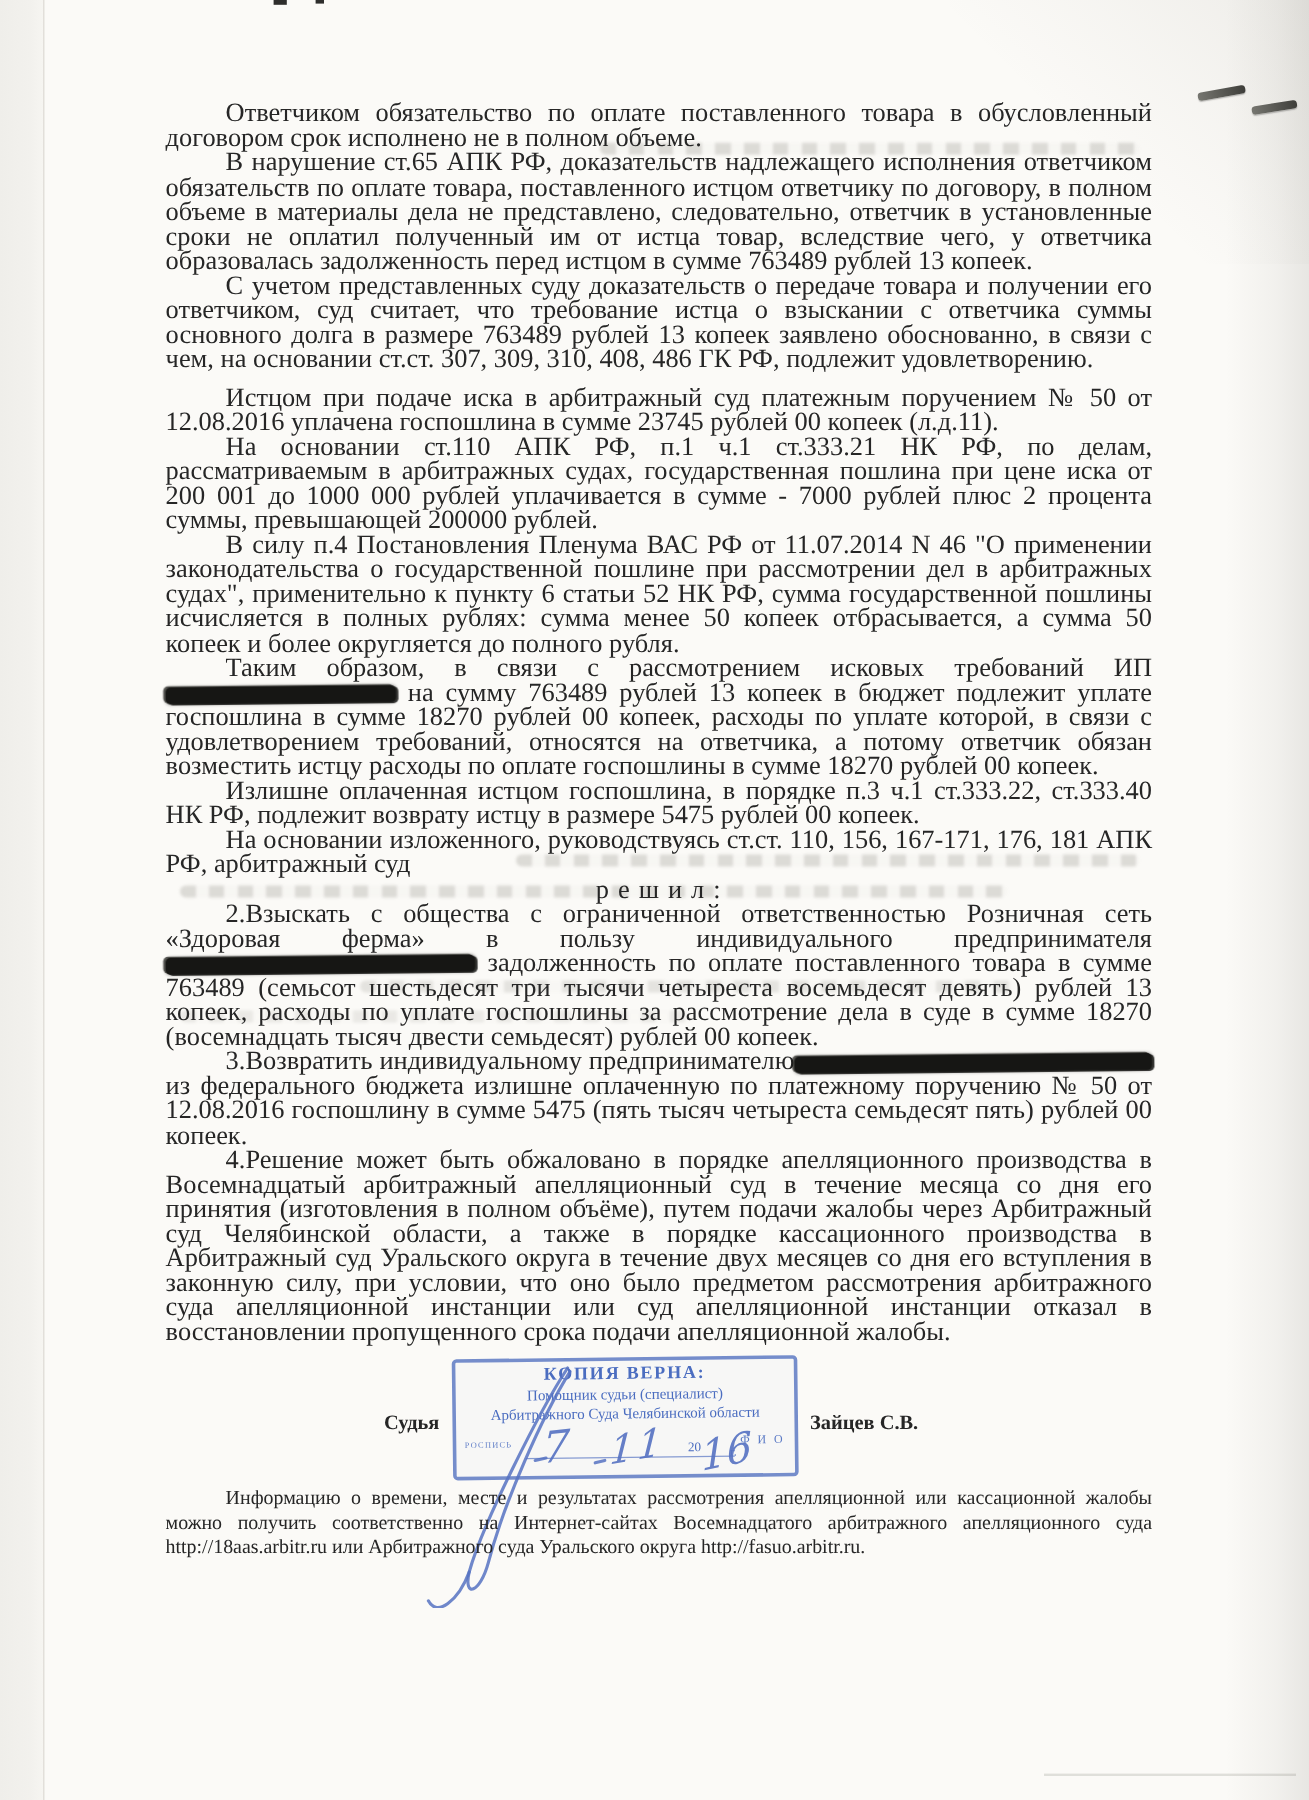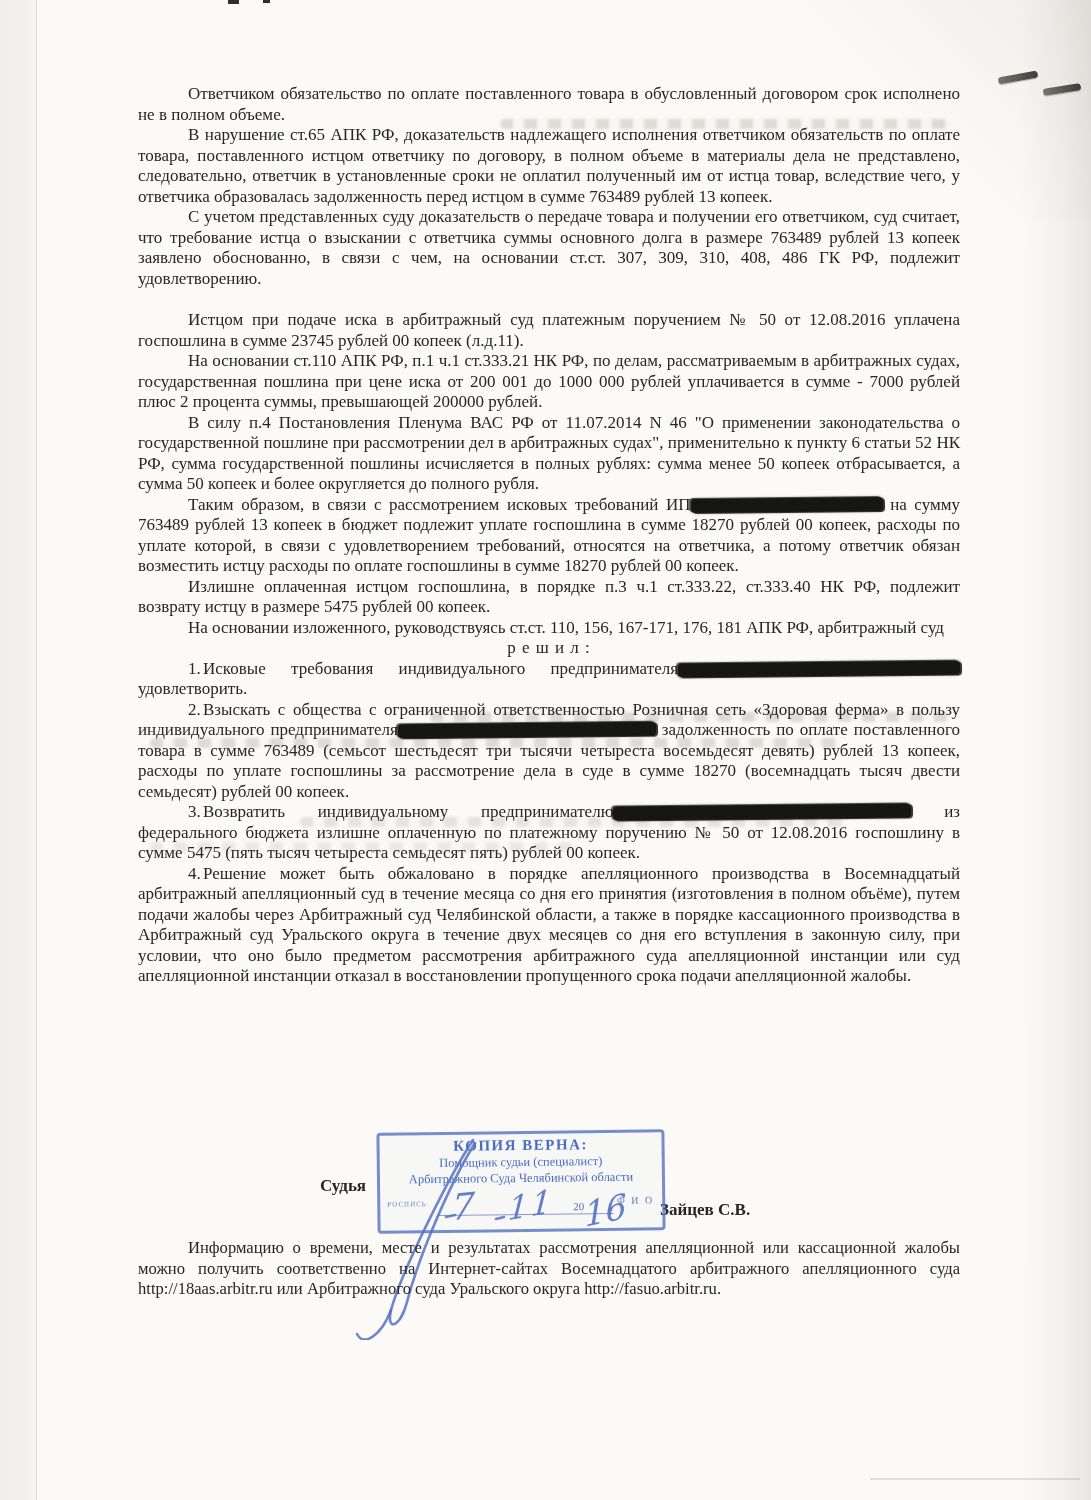--- a/index.html
+++ b/index.html
@@ -29,34 +29,34 @@
   
   .ghost{position:absolute;height:10px;border-radius:5px;filter:blur(1.4px);opacity:.55;
     background:repeating-linear-gradient(90deg,rgba(125,123,114,0.45) 0 13px,rgba(125,123,114,0.05) 13px 24px);}
   .ghost-1{left:500px;top:119px;width:450px;}
   .ghost-2{left:430px;top:712px;width:520px;}
   .ghost-3{left:150px;top:738px;width:690px;}
   .ghost-4{left:300px;top:817px;width:545px;opacity:.4;}
   .ghost-5{left:150px;top:842px;width:430px;opacity:.3;}
   
   .doc{position:absolute;left:138px;top:84px;width:822px;
-    font-size:17px;line-height:20.5px;text-align:justify;}
+    font-size:22px;line-height:20.5px;text-align:justify;}
   .doc p{margin:0;text-indent:50px;}
-  .doc p.gap-before{margin-top:21px;}
+  .doc p.gap-before{margin-top:11px;}
   .heading{text-align:center;font-weight:normal;letter-spacing:1px;
     margin:22px 0 16px 0;text-indent:0 !important;}
   p.li{text-indent:25px;}
   .num{display:inline-block;min-width:40px;}
   .redaction{display:inline-block;height:14px;border-radius:4px;background:#161614;
     vertical-align:-2px;transform:rotate(-0.6deg);filter:blur(0.5px);
     box-shadow:2px 1px 0 rgba(25,25,22,0.85),-2px -1px 0 rgba(25,25,22,0.7),0 0 3px rgba(0,0,0,0.6);}
   
   .sig-row{position:absolute;left:138px;top:1176px;width:822px;height:26px;font-weight:bold;font-size:17px;text-decoration:underline;}
   .sig-judge{position:absolute;left:182px;top:0;}
-  .sig-name{position:absolute;left:522px;top:0;margin-top:24px;}
+  .sig-name{position:absolute;left:537px;top:0;}
   
   .stamp{position:absolute;left:377px;top:1131px;width:288px;height:101px;
     border:3px solid rgba(74,106,190,0.75);border-radius:4px;
     transform:rotate(-0.7deg);color:#4b6dc0;box-sizing:border-box;
     background:rgba(120,150,215,0.03);}
   .stamp-line1{margin-top:3px;text-align:center;font-weight:bold;font-size:15px;letter-spacing:1.5px;}
   .stamp-line2{text-align:center;font-size:12.5px;margin-top:1px;}
   .stamp-line3{text-align:center;font-size:12.5px;margin-top:1px;}
   .stamp-rospis{position:absolute;left:7px;bottom:22px;font-size:7px;letter-spacing:1px;opacity:.85;}
   .stamp-fio{position:absolute;right:8px;bottom:22px;font-size:10px;letter-spacing:2px;opacity:.9;}
@@ -102,21 +102,20 @@
         <p><span>С учетом представленных суду доказательств о передаче товара и получении его ответчиком, суд считает, что требование истца о взыскании с ответчика суммы основного долга в размере 763489 рублей 13 копеек заявлено обоснованно, в связи с чем, на основании ст.ст. 307, 309, 310, 408, 486 ГК РФ, подлежит удовлетворению.</span></p>
         <p class="gap-before"><span>Истцом при подаче иска в арбитражный суд платежным поручением № 50 от 12.08.2016 уплачена госпошлина в сумме 23745 рублей 00 копеек (л.д.11).</span></p>
         <p><span>На основании ст.110 АПК РФ, п.1 ч.1 ст.333.21 НК РФ, по делам, рассматриваемым в арбитражных судах, государственная пошлина при цене иска от 200 001 до 1000 000 рублей уплачивается в сумме - 7000 рублей плюс 2 процента суммы, превышающей 200000 рублей.</span></p>
         <p><span>В силу п.4 Постановления Пленума ВАС РФ от 11.07.2014 N 46 "О применении законодательства о государственной пошлине при рассмотрении дел в арбитражных судах", применительно к пункту 6 статьи 52 НК РФ, сумма государственной пошлины исчисляется в полных рублях: сумма менее 50 копеек отбрасывается, а сумма 50 копеек и более округляется до полного рубля.</span></p>
         <p><span>Таким образом, в связи с рассмотрением исковых требований ИП</span><span class="redaction" style="width: 192px;"></span><span> на сумму 763489 рублей 13 копеек в бюджет подлежит уплате госпошлина в сумме 18270 рублей 00 копеек, расходы по уплате которой, в связи с удовлетворением требований, относятся на ответчика, а потому ответчик обязан возместить истцу расходы по оплате госпошлины в сумме 18270 рублей 00 копеек.</span></p>
         <p><span>Излишне оплаченная истцом госпошлина, в порядке п.3 ч.1 ст.333.22, ст.333.40 НК РФ, подлежит возврату истцу в размере 5475 рублей 00 копеек.</span></p>
         <p><span>На основании изложенного, руководствуясь ст.ст. 110, 156, 167-171, 176, 181 АПК РФ, арбитражный суд</span></p>
       </div>
     <p class="heading">р е ш и л :</p>
     <div>
-        <p class="li"><span class="num">1.</span><span>Исковые требования индивидуального предпринимателя</span><span class="redaction" style="width: 282px;"></span><span> удовлетворить.</span></p>
         <p class="li"><span class="num">2.</span><span>Взыскать с общества с ограниченной ответственностью Розничная сеть «Здоровая ферма» в пользу индивидуального предпринимателя</span><span class="redaction" style="width: 258px;"></span><span> задолженность по оплате поставленного товара в сумме 763489 (семьсот шестьдесят три тысячи четыреста восемьдесят девять) рублей 13 копеек, расходы по уплате госпошлины за рассмотрение дела в суде в сумме 18270 (восемнадцать тысяч двести семьдесят) рублей 00 копеек.</span></p>
         <p class="li"><span class="num">3.</span><span>Возвратить индивидуальному предпринимателю</span><span class="redaction" style="width: 298px;"></span><span> из федерального бюджета излишне оплаченную по платежному поручению № 50 от 12.08.2016 госпошлину в сумме 5475 (пять тысяч четыреста семьдесят пять) рублей 00 копеек.</span></p>
         <p class="li"><span class="num">4.</span><span>Решение может быть обжаловано в порядке апелляционного производства в Восемнадцатый арбитражный апелляционный суд в течение месяца со дня его принятия (изготовления в полном объёме), путем подачи жалобы через Арбитражный суд Челябинской области, а также в порядке кассационного производства в Арбитражный суд Уральского округа в течение двух месяцев со дня его вступления в законную силу, при условии, что оно было предметом рассмотрения арбитражного суда апелляционной инстанции или суд апелляционной инстанции отказал в восстановлении пропущенного срока  подачи апелляционной жалобы.</span></p>
       </div>
   </div>
 
   <div class="sig-row">
     <span class="sig-judge">Судья</span>
     <span class="sig-name">Зайцев С.В.</span>
   </div>

